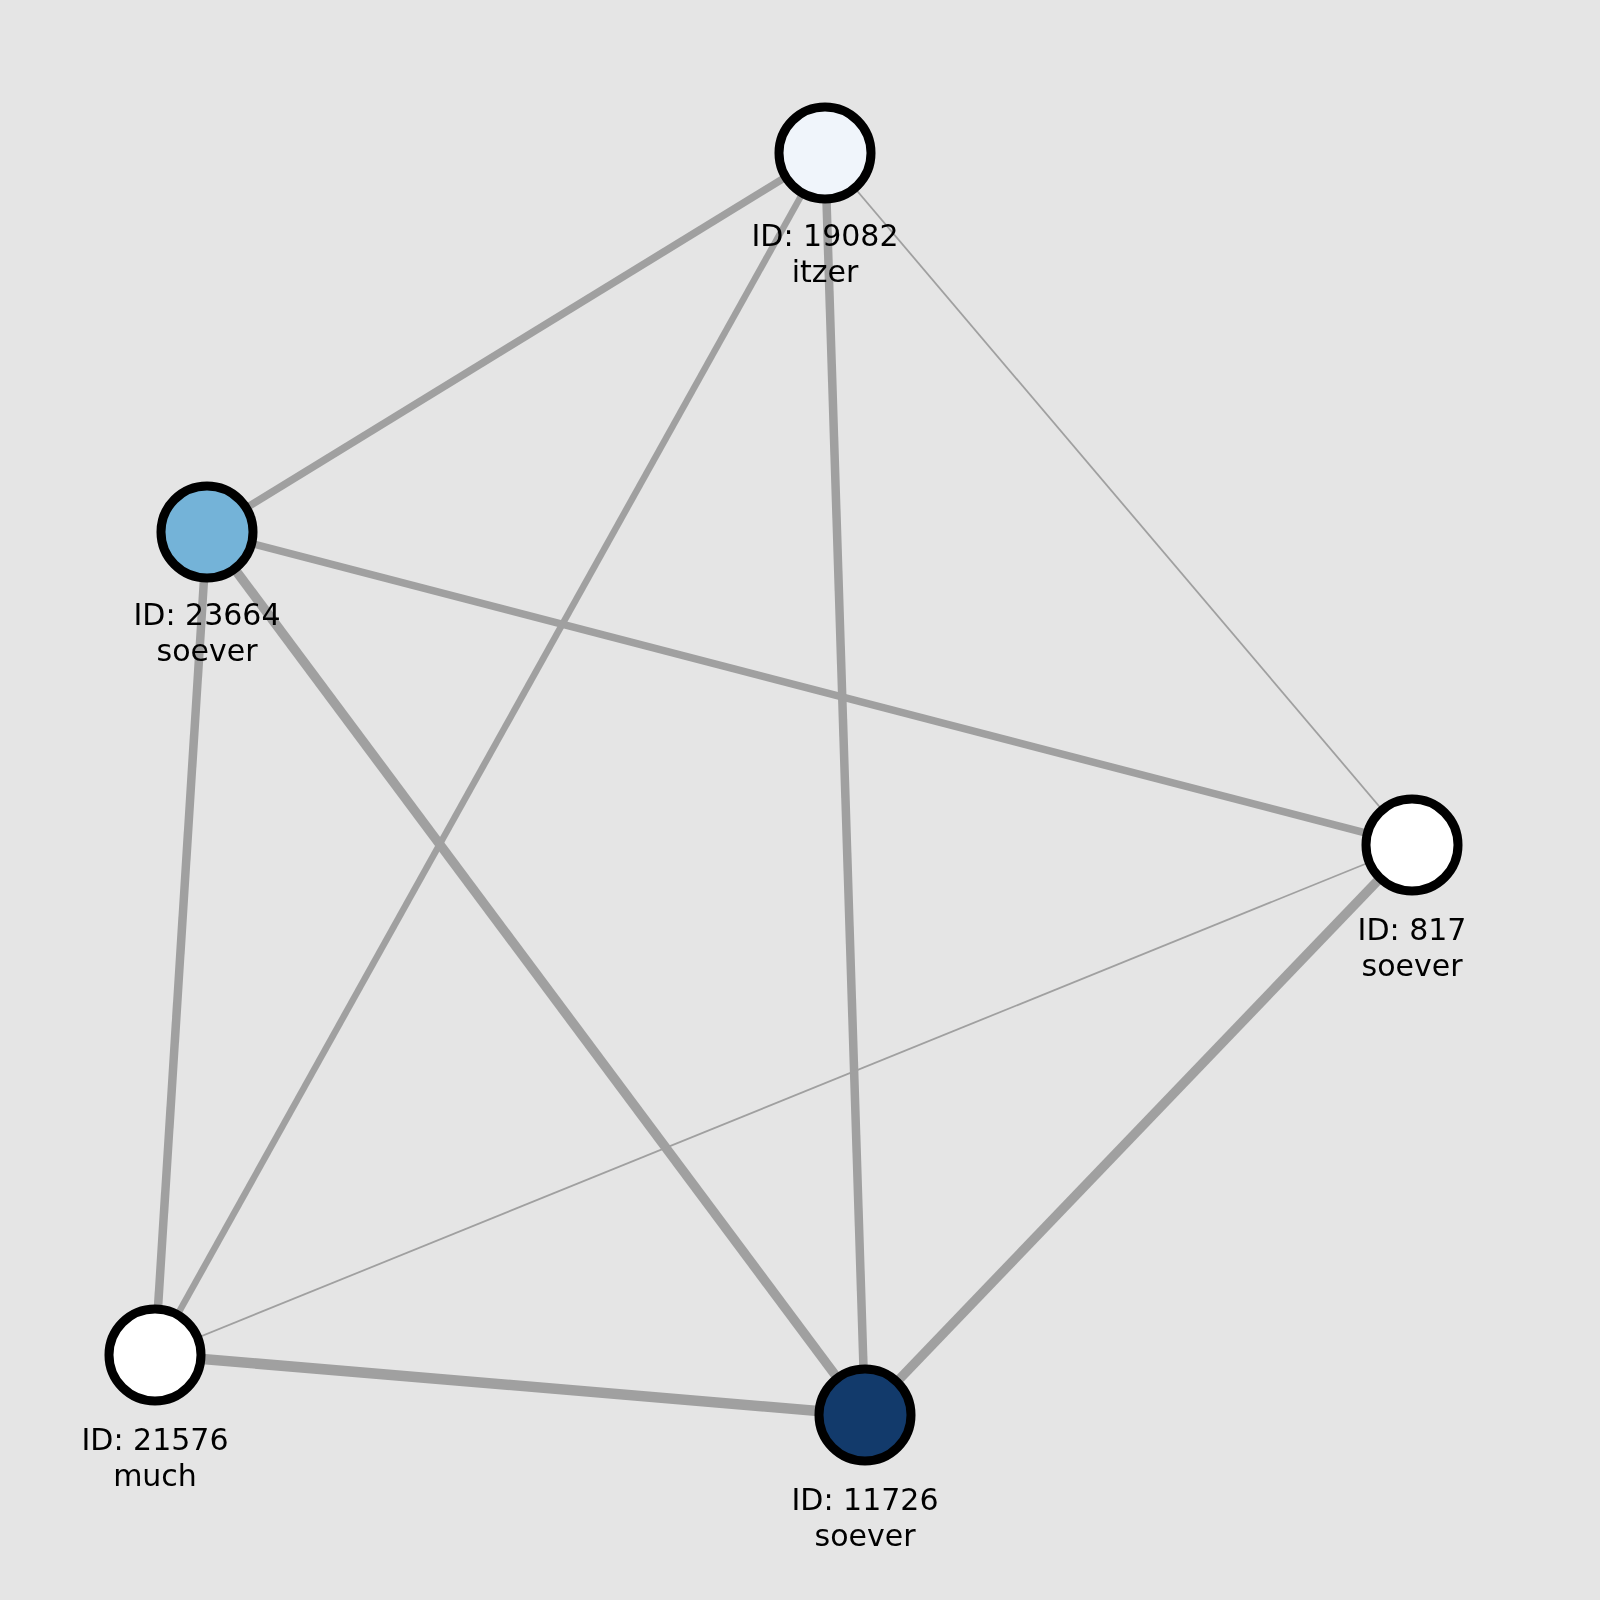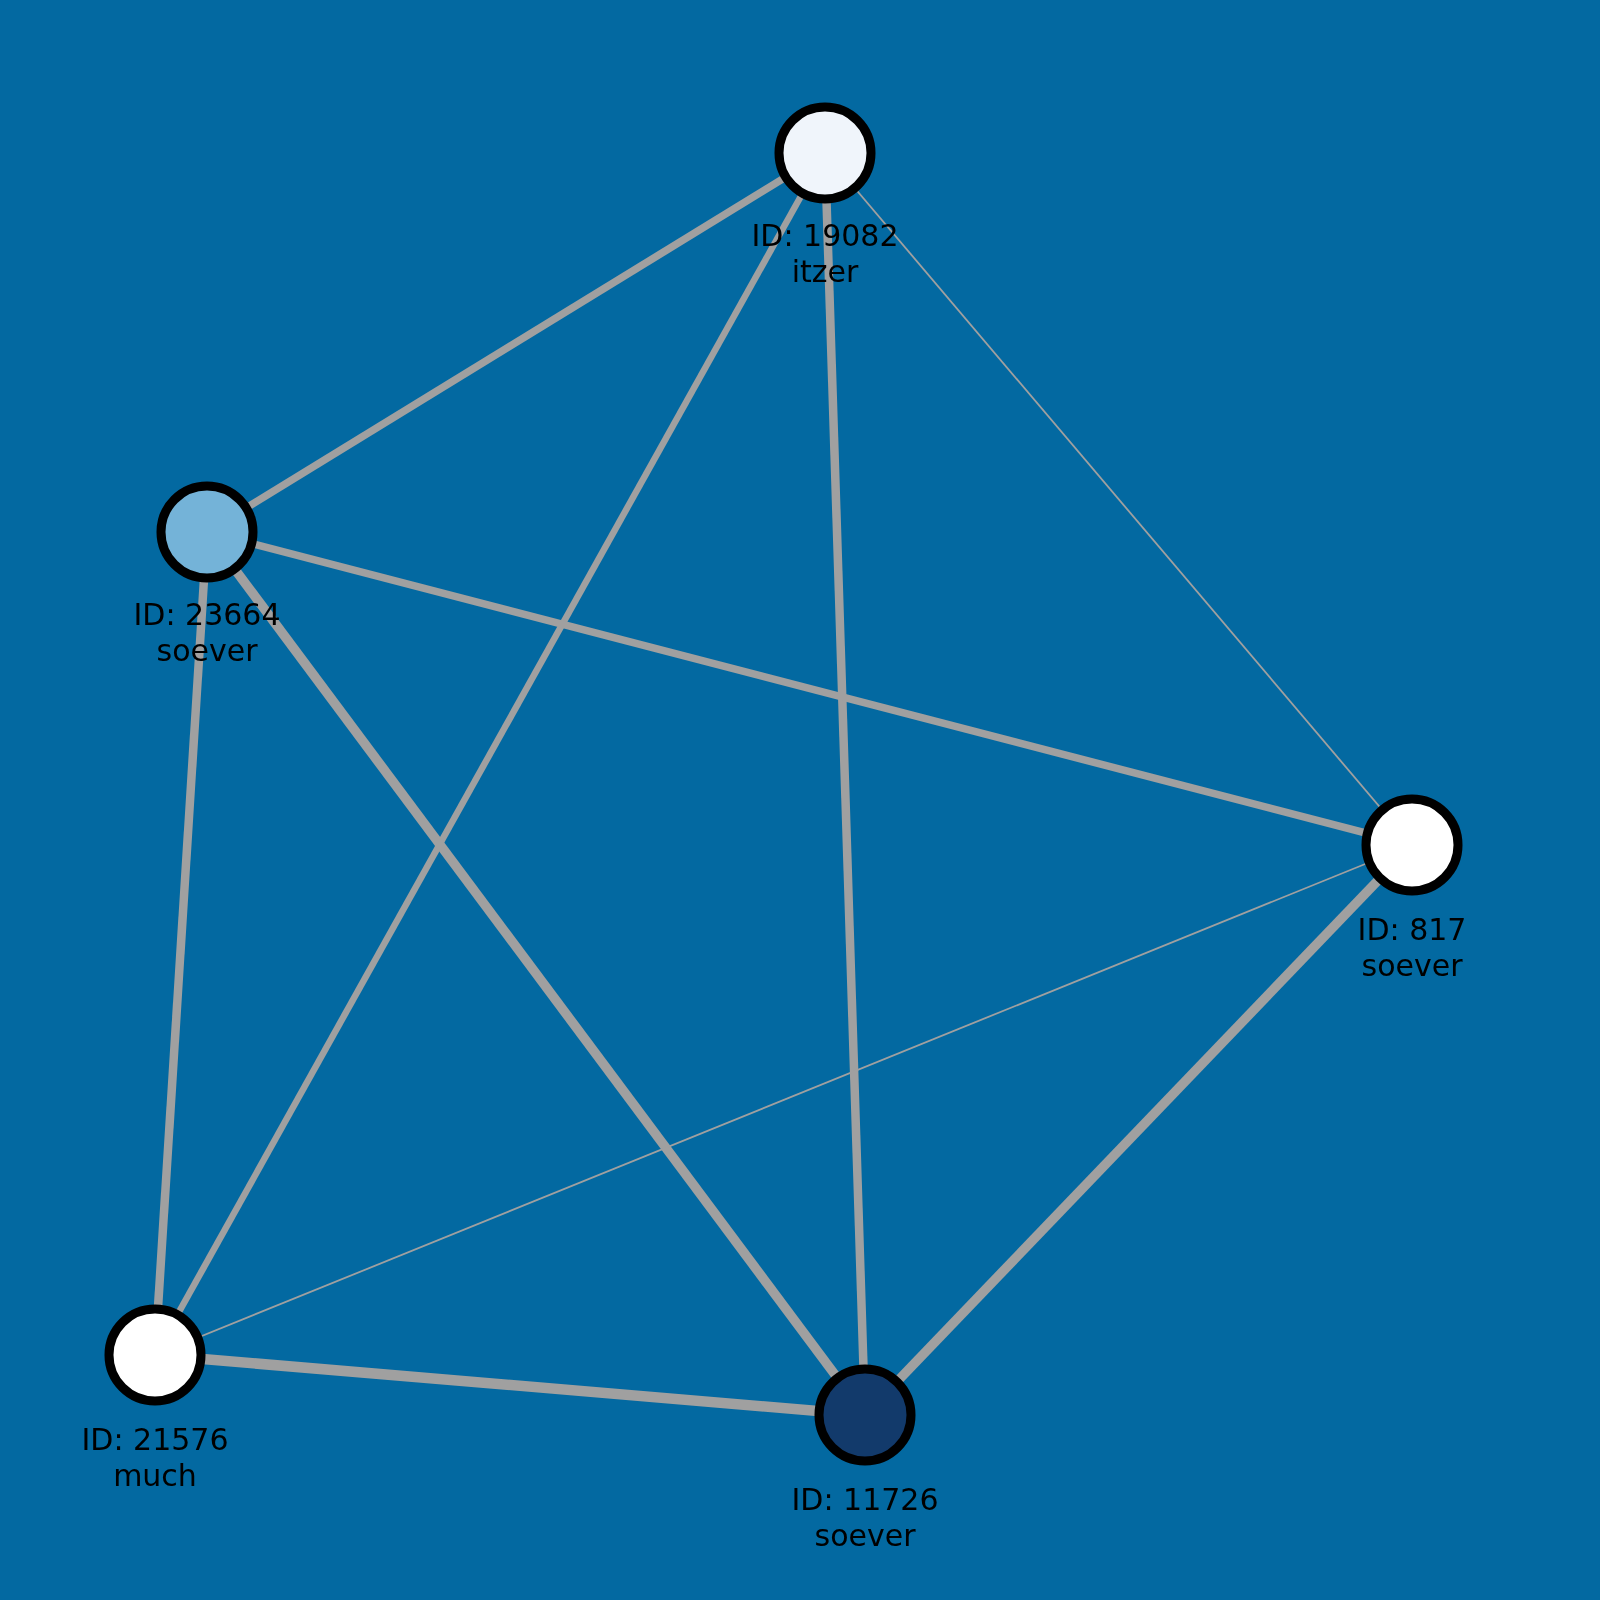--- a/index.html
+++ b/index.html
@@ -8,21 +8,21 @@
     padding: 0;
     background: #ffffff;
   }
   body {
     font-family: "DejaVu Sans", sans-serif;
   }
   #graph-canvas {
     position: relative;
     width: 1600px;
     height: 1600px;
-    background: #0369a1;
+    background: #e5e5e5;
     overflow: hidden;
   }
   #graph-svg {
     position: absolute;
     top: 0;
     left: 0;
     width: 1600px;
     height: 1600px;
     display: block;
   }

